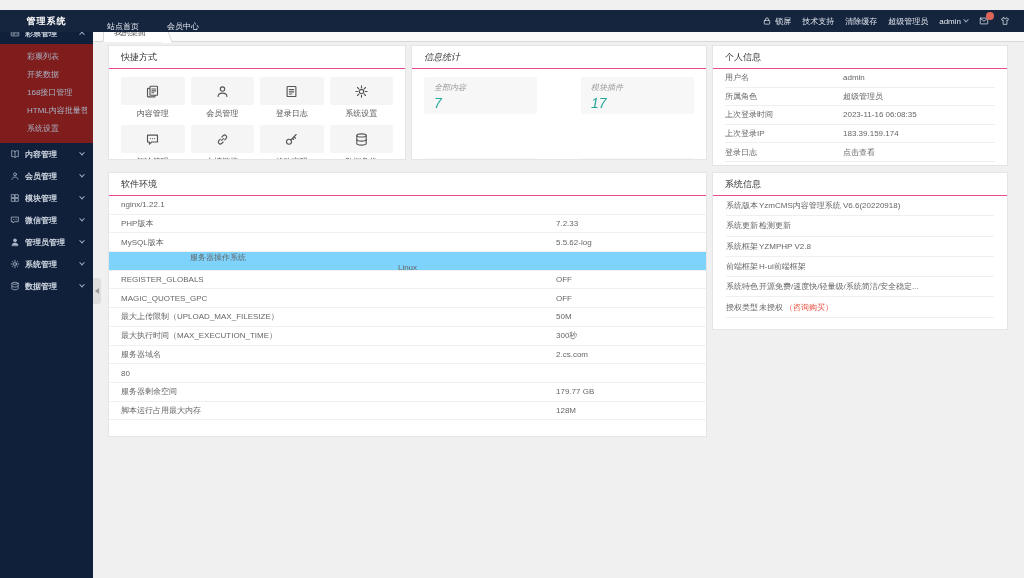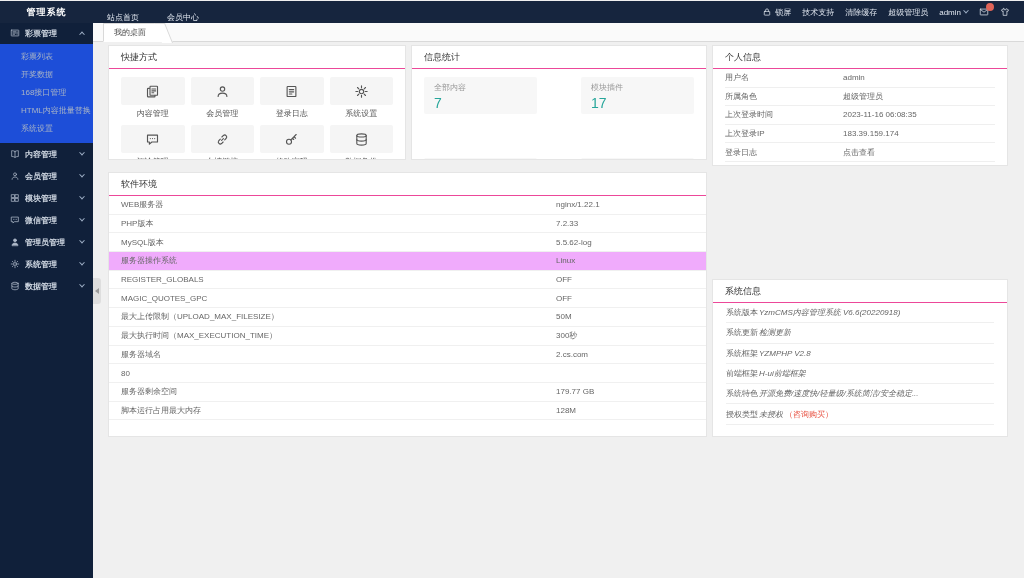--- a/index.html
+++ b/index.html
@@ -1,57 +1,57 @@
 <!DOCTYPE html>
 <html style="--accent: #26a69a; --danger: #e74c3c;"><head>
 <meta charset="utf-8">
 <style>
   * { box-sizing: border-box; margin: 0; padding: 0; }
   html,body { width:1024px; height:578px; overflow:hidden; }
   body { font-family:"Liberation Sans","DejaVu Sans",sans-serif; font-size:8px; color:#666; background:#f0f0f0; }
   .app { position:relative; width:1024px; height:578px; }
 
   
-  .topbar { position:absolute; top:1px; left:0; right:0; height:22px; background:#16253e; display:flex; align-items:stretch; color:#e8edf4; z-index:5; }
+  .topbar { position:absolute; top:10px; left:0; right:0; height:22px; background:#16253e; display:flex; align-items:stretch; color:#e8edf4; z-index:5; }
   .logo { width:93px; display:flex; align-items:center; justify-content:center; font-size:9px; font-weight:bold; letter-spacing:1px; color:#fff; }
   .top-nav { display:flex; align-items:flex-end; }
   .top-nav-item { display:flex; align-items:center; padding:0 14px; font-size:8px; color:#dfe5ee; cursor:pointer; }
   .top-right { margin-left:auto; display:flex; align-items:center; gap:11px; padding-right:14px; font-size:8px; color:#dfe5ee; }
   .top-right .titem { display:flex; align-items:center; gap:3px; cursor:pointer; white-space:nowrap; }
   .ticon svg { width:10px; height:10px; display:block; }
   .userdrop { display:flex; align-items:center; gap:4px; }
   .chev { display:inline-block; width:4px; height:4px; border-right:1px solid #9fb0c6; border-bottom:1px solid #9fb0c6; transform:rotate(45deg) translate(-1px,-1px); }
   .chev.up { transform:rotate(-135deg) translate(-1px,-1px); }
   .badge-wrap { position:relative; }
   .badge { position:absolute; top:-4px; right:-5px; width:8px; height:8px; border-radius:50%; background:#e06458; }
 
   
   .sidebar { position:absolute; top:22px; left:0; bottom:0; width:93px; background:#10203a; overflow:hidden; }
   .nav-group { height:22px; display:flex; align-items:center; padding:0 9px 0 10px; color:#cdd5e0; cursor:pointer; white-space:nowrap; }
   .nav-icon { width:10px; height:10px; margin-right:5px; flex:0 0 auto; color:#aeb9c9; }
   .nav-icon svg { width:10px; height:10px; display:block; }
   .nav-label { flex:1; font-size:8px; overflow:hidden;font-weight:bold; }
-  .subnav { background:#1d4ed8; padding:4px 0 5px; }
+  .subnav { background:#7f1d1d; padding:4px 6px 5px; }
   .subnav-item { height:18px; line-height:18px; padding-left:21px; color:#a9b4c5; font-size:8px; cursor:pointer; white-space:nowrap; overflow:hidden; }
 
   
   .main { position:absolute; top:22px; left:93px; right:0; bottom:0; background:#f0f0f0; }
   .tabbar { height:20px; background:#fafafa; border-bottom:1px solid #d9d9d9; display:flex; align-items:flex-end; padding-left:10px; }
   .tab { position:relative; height:19px; background:#fff; border:1px solid #d9d9d9; border-bottom:1px solid #fff; margin-bottom:-1px; padding:0 18px 0 10px; display:flex; align-items:center; font-size:8px; color:#444; cursor:pointer; }
   .tab::after { content:''; position:absolute; top:-1px; right:-5px; width:10px; height:19px; background:#fff; border-top:1px solid #d9d9d9; border-right:1px solid #d9d9d9; transform:skewX(22deg); }
 
   .content { padding:3px 16px 0 15px; }
   .row1 { display:flex; gap:5px; align-items:flex-start; }
-  .row2 { display:flex; gap:5px; align-items:flex-end; margin-top:6px; }
+  .row2 { display:flex; gap:5px; align-items:flex-start; margin-top:6px; }
 
   .panel { background:#fff; border:1px solid #e5e5e5; overflow:hidden; }
   .panel-h { height:23px; display:flex; align-items:center; padding:0 12px; font-size:9px; color:#333; border-bottom:1px solid #ec4899; white-space:nowrap; }
 
   .p-shortcuts { width:298px; height:115px; }
-  .p-stats { width:296px; height:115px; }
+  .p-stats { width:296px; height:115px;font-style:italic; }
   .p-profile { width:296px; height:121px; }
   .p-env { width:599px; height:265px; }
   .p-sys { width:296px; height:158px; }
 
   
   .sc-grid { display:grid; grid-template-columns:repeat(4,1fr); column-gap:6px; row-gap:6px; padding:8px 12px; }
   .sc { text-align:center; cursor:pointer; }
   .sc-box { height:28px; background:#f5f5f5; border-radius:2px; display:flex; align-items:center; justify-content:center; color:#555; }
   .sc-box svg { width:15px; height:15px; display:block; }
   .sc-label { margin-top:3px; font-size:8px; color:#555; white-space:nowrap; }
@@ -63,29 +63,29 @@
   .stat-value { font-size:14px; color:var(--accent,#26a69a); margin-top:2px; }
 
   
   .prows { padding:0 12px; }
   .prow { height:18.6px; display:flex; align-items:center; border-bottom:1px solid #efefef; }
   .plabel { width:118px; flex:0 0 auto; color:#666; white-space:nowrap; }
   .pval { color:#666; white-space:nowrap; }
 
   
   .erow { height:18.7px; display:flex; align-items:center; padding:0 12px; border-bottom:1px solid #f0f0f0; }
-  .erow.hl { background:#f0abfc; }
+  .erow.hl { background:#7dd3fc;flex-direction:column; }
   .elabel { width:435px; flex:0 0 auto; color:#666; white-space:nowrap; overflow:hidden; }
   .eval { color:#666; white-space:nowrap; }
 
   
   .srows { padding:0 13px; }
   .srow { height:20.3px; display:flex; align-items:center; border-bottom:1px solid #efefef; }
   .slabel { width:33px; flex:0 0 auto; color:#666; white-space:nowrap; }
-  .sval { color:#666; white-space:nowrap; overflow:hidden;font-style:italic; }
+  .sval { color:#666; white-space:nowrap; overflow:hidden; }
   .red { color:var(--danger,#e74c3c); margin-left:2px; white-space:nowrap; }
   .link { cursor:pointer; }
 
   
   .collapse-handle { position:absolute; left:0; top:256px; width:8px; height:26px; background:#dedede; border-radius:0 3px 3px 0; display:flex; align-items:center; justify-content:center; cursor:pointer; }
   .collapse-arrow { width:0; height:0; border:3px solid transparent; border-right:4px solid #9a9a9a; margin-left:-4px; }
 </style>
 </head>
 <body>
 
@@ -421,21 +421,20 @@
         </div>
       </div>
 
       <div class="row2">
 
         <div class="panel p-env">
           <div class="panel-h">软件环境</div>
           <div>
 
               <div class="erow">
-                <span class="elabel">WEB服务器</span>
                 <span class="eval val">nginx/1.22.1</span>
               </div>
 
               <div class="erow">
                 <span class="elabel">PHP版本</span>
                 <span class="eval val">7.2.33</span>
               </div>
 
               <div class="erow">
                 <span class="elabel">MySQL版本</span>

